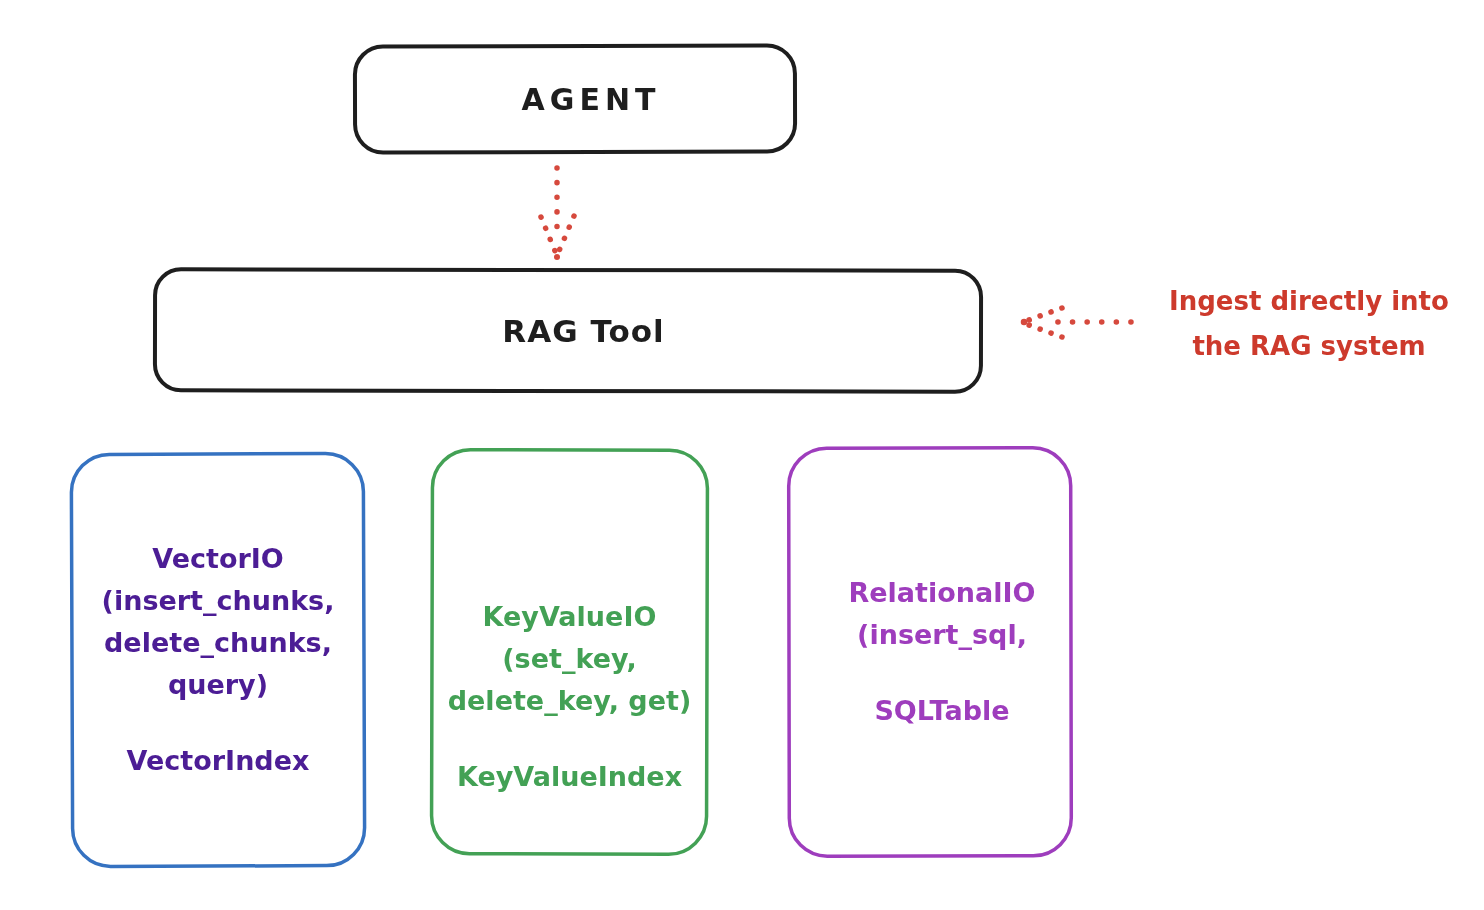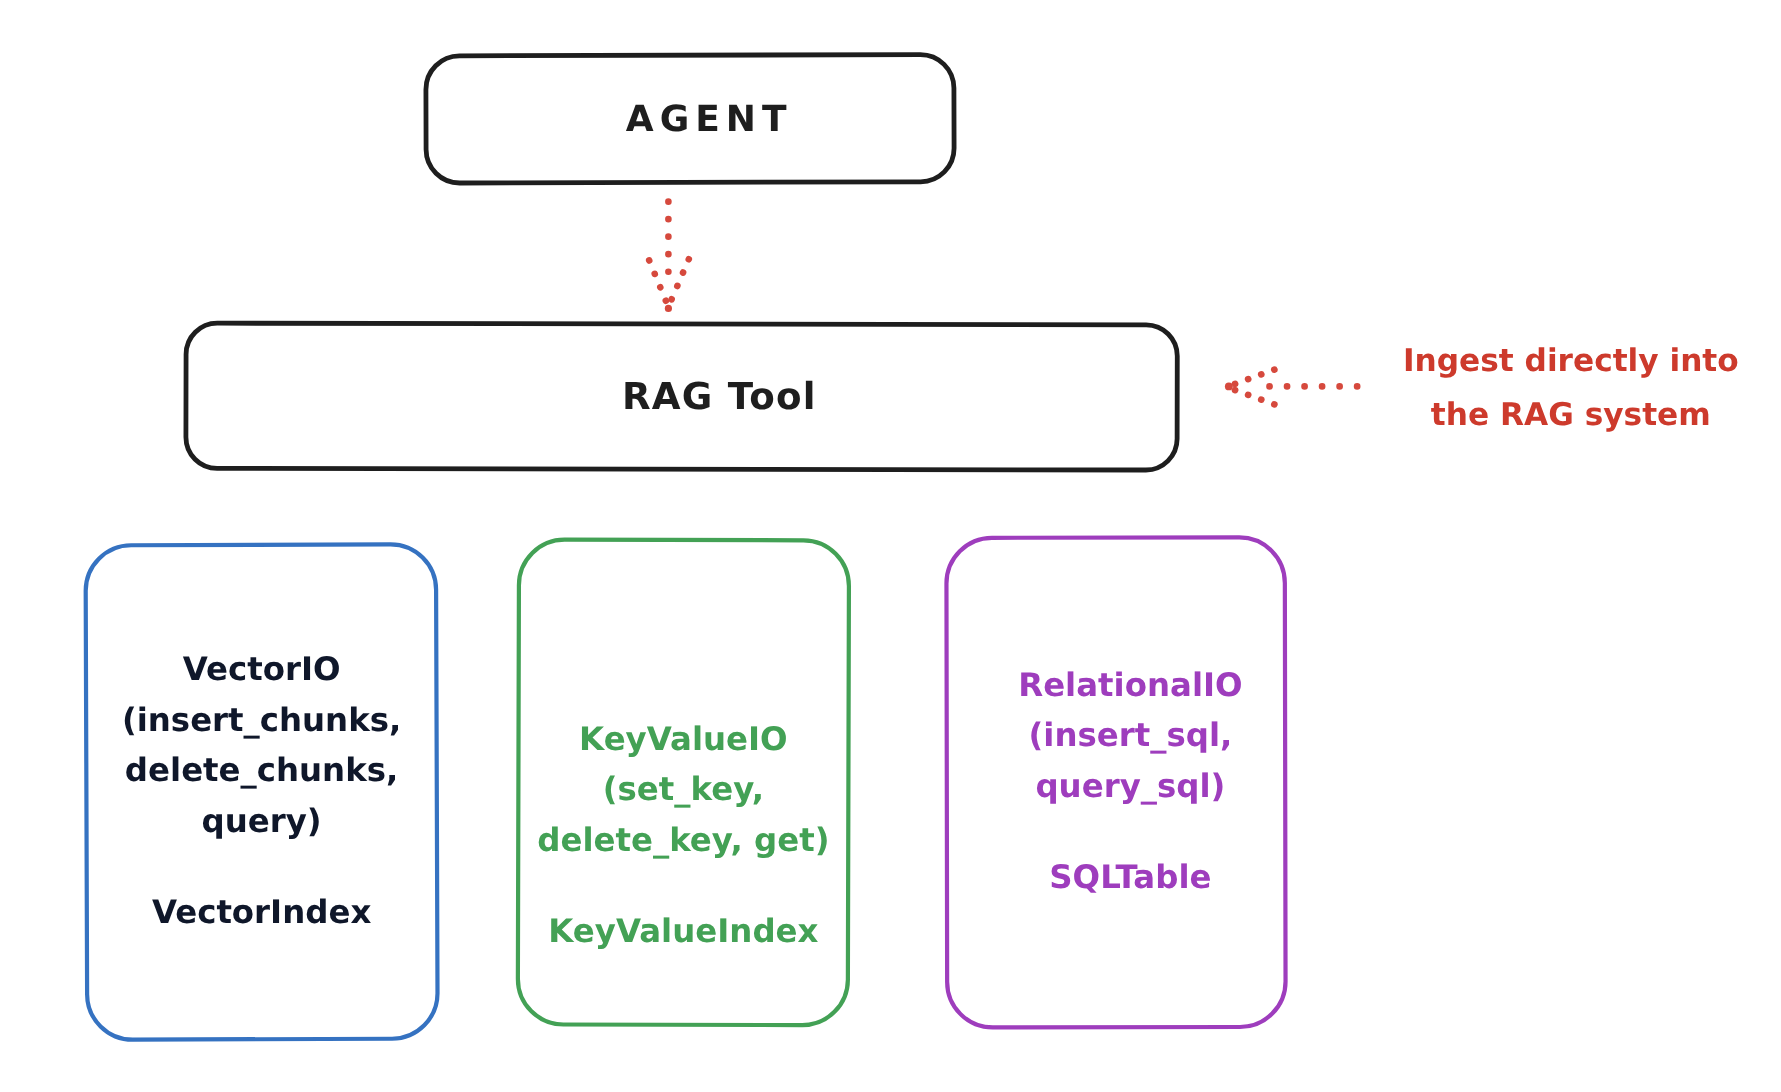--- a/index.html
+++ b/index.html
@@ -13,21 +13,21 @@
 
   .label {
     position: absolute; display: flex; align-items: center; justify-content: center;
     text-align: center; white-space: nowrap; padding-left: 32px;
   }
   .agent-label {
     left: 353px; top: 45px; width: 444px; height: 108px;
     font-size: 30px; font-weight: 700; letter-spacing: 5px; color: #1e1e1e;
   }
   .rag-label {
-    left: 168px; top: 268px; width: 831px; height: 125px;
+    left: 152px; top: 268px; width: 831px; height: 125px;
     font-size: 31px; font-weight: 600; letter-spacing: 1px; color: #1e1e1e;
   }
   .box-text {
     position: absolute; display: flex; flex-direction: column;
     align-items: center; justify-content: center; text-align: center;
     font-size: 27px; font-weight: 600; line-height: 42px; white-space: nowrap;
   }
   .box-text .index-label { margin-top: 34px; }
   .vector-text     { left: 71px;  top: 452px; width: 294px; height: 415px; }
   .keyvalue-text   { left: 431px; top: 449px; width: 277px; height: 496px; }
@@ -72,39 +72,38 @@
   </svg>
 
   <div class="label agent-label">
     <span>AGENT</span>
   </div>
 
   <div class="label rag-label">
     <span>RAG Tool</span>
   </div>
 
-  <div class="box-text vector-text" style="color: #0f172a;">
+  <div class="box-text vector-text" style="color: #4c1d95;">
     <div>VectorIO</div>
     <div>(insert_chunks,</div>
     <div>delete_chunks,</div>
     <div>query)</div>
     <div class="index-label">VectorIndex</div>
   </div>
 
   <div class="box-text keyvalue-text" style="color: rgb(67, 161, 85);">
     <div>KeyValueIO</div>
     <div>(set_key,</div>
     <div>delete_key, get)</div>
     <div class="index-label">KeyValueIndex</div>
   </div>
 
   <div class="box-text relational-text" style="color: rgb(158, 61, 189);">
     <div>RelationalIO</div>
     <div>(insert_sql,</div>
-    <div>query_sql)</div>
     <div class="index-label">SQLTable</div>
   </div>
 
   <div class="annotation" style="color: rgb(205, 58, 44);">
     <div>Ingest directly into</div>
     <div>the RAG system</div>
   </div>
 
 </div>
 

